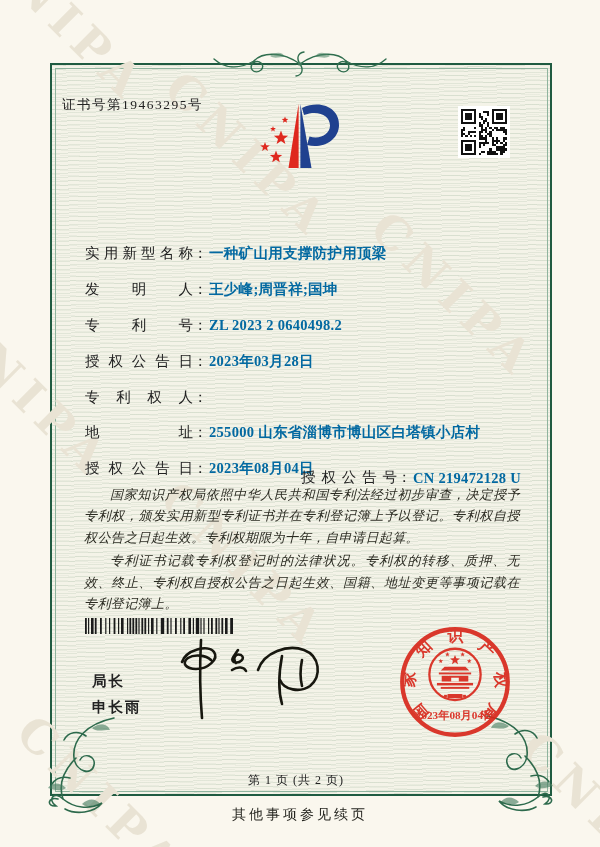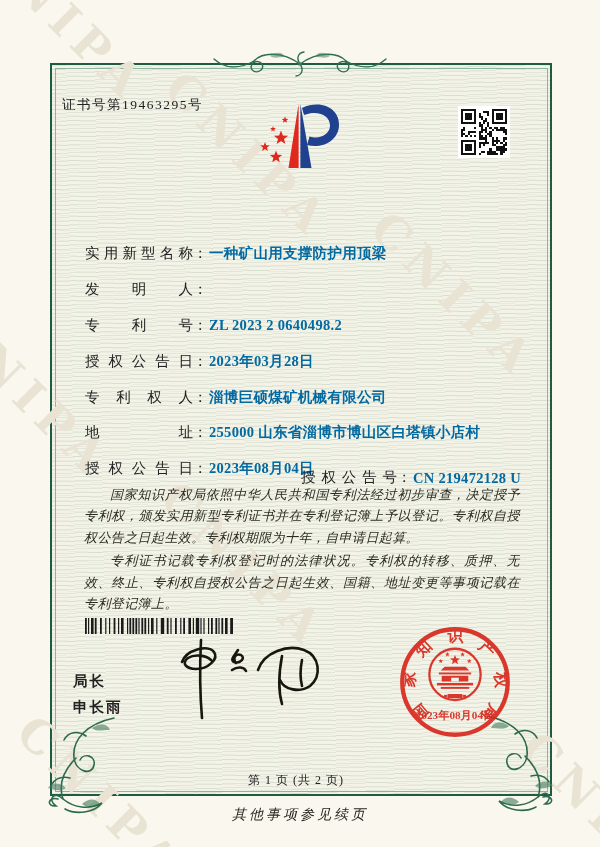--- a/index.html
+++ b/index.html
@@ -41,29 +41,29 @@
   .fvalue{font-weight:bold;color:#0369a1;letter-spacing:0.3px;}
   .grant-no-pair{position:absolute;left:216px;top:0;height:35.8px;display:flex;align-items:flex-end;}
   .flabel.small{width:96px;}
 
   .paras{position:absolute;left:84px;top:484px;width:436px;font-size:13px;line-height:21.4px;
          font-style:italic;color:#2b2b22;letter-spacing:0.4px;}
   .paras p{margin:0 0 2px 0;text-indent:2em;text-align:justify;}
 
   .barcode{position:absolute;left:85px;top:618px;width:148px;height:16px;}
 
-  .commissioner{position:absolute;left:73px;top:668px;font-family:"Liberation Sans","DejaVu Sans",sans-serif;
+  .commissioner{position:absolute;left:92px;top:668px;font-family:"Liberation Sans","DejaVu Sans",sans-serif;
                 font-weight:bold;font-size:14.5px;letter-spacing:2px;color:#222;line-height:26px;}
   .signature{position:absolute;left:168px;top:636px;width:165px;height:85px;}
 
   .seal{position:absolute;left:398px;top:625px;width:114px;height:114px;z-index:4;
         mix-blend-mode:multiply;opacity:0.93;}
 
   .page-num{position:absolute;left:50px;top:772px;width:492px;text-align:center;font-size:12px;color:#222;letter-spacing:1px;}
-  .cont-note{position:absolute;left:0;top:806px;width:600px;text-align:center;font-size:14px;font-style:italic;
+  .cont-note{position:absolute;left:0;top:806px;width:600px;text-align:center;font-size:14px;
              letter-spacing:3px;color:#262620;}
 </style>
 </head>
 <body>
 
 <div class="page">
 
   <span class="wm" style="left:-42px;top:-8px;">CNIPA</span>
   <span class="wm" style="left:142px;top:128px;">CNIPA</span>
   <span class="wm" style="left:348px;top:268px;">CNIPA</span>
@@ -270,35 +270,35 @@
 
     <div class="rows">
       <div class="row">
         <span class="flabel">实用新型名称</span>
           <span class="fcolon">：</span>
           <span class="fvalue">一种矿山用支撑防护用顶梁</span>
       </div>
       <div class="row">
         <span class="flabel">发明人</span>
           <span class="fcolon">：</span>
+          <span class="fvalue">王少峰;周晋祥;国坤</span>
       </div>
       <div class="row">
         <span class="flabel">专利号</span>
           <span class="fcolon">：</span>
           <span class="fvalue">ZL 2023 2 0640498.2</span>
       </div>
       <div class="row">
         <span class="flabel">授权公告日</span>
           <span class="fcolon">：</span>
           <span class="fvalue">2023年03月28日</span>
       </div>
       <div class="row">
         <span class="flabel">专利权人</span>
           <span class="fcolon">：</span>
-          <span class="fvalue">淄博巨硕煤矿机械有限公司</span>
       </div>
       <div class="row">
         <span class="flabel">地址</span>
           <span class="fcolon">：</span>
           <span class="fvalue">255000 山东省淄博市博山区白塔镇小店村</span>
       </div>
       <div class="row">
         <span class="flabel">授权公告日</span>
           <span class="fcolon">：</span>
           <span class="fvalue">2023年08月04日</span>

